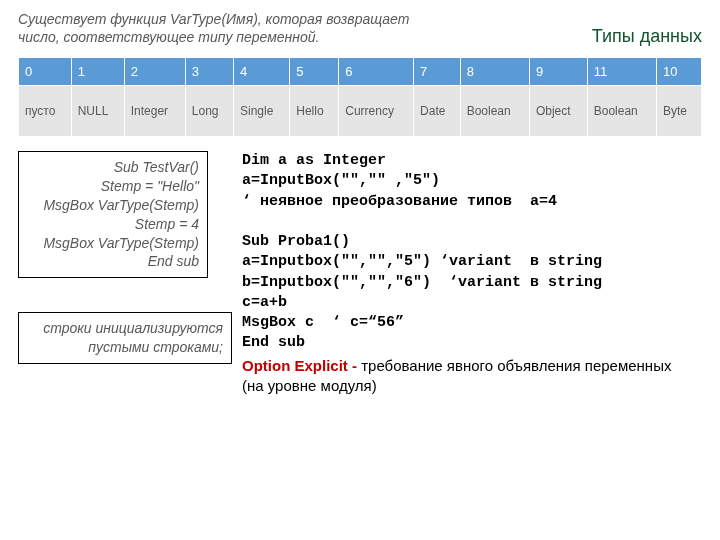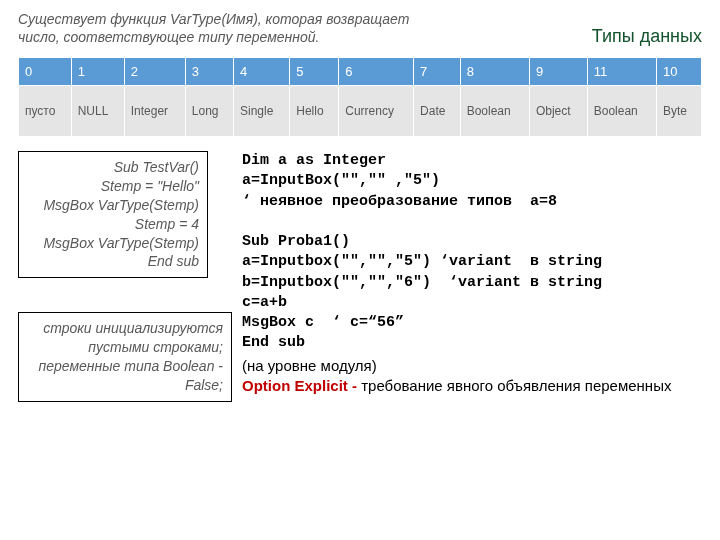--- a/index.html
+++ b/index.html
@@ -110,32 +110,31 @@
     <div class="box1">
       <div>Sub TestVar()</div>
       <div>Stemp = "Hello"</div>
       <div>MsgBox VarType(Stemp)</div>
       <div>Stemp = 4</div>
       <div>MsgBox VarType(Stemp)</div>
       <div>End sub</div>
     </div>
     <div class="box2">
       <div>строки инициализируются пустыми строками;</div>
-      <div>переменные типа Boolean - False;</div>
     </div>
   </div>
   <div class="right-col">
     <div class="code"><span>Dim a as Integer</span>
 <span>a=InputBox("","" ,"5")</span>
-<span>‘ неявное преобразование типов  a=8</span>
+<span>‘ неявное преобразование типов  a=4</span>
 <span></span>
 <span>Sub Proba1()</span>
 <span>a=Inputbox("","","5") ‘variant  в string</span>
 <span>b=Inputbox("","","6")  ‘variant в string</span>
 <span>c=a+b</span>
 <span>MsgBox c  ‘ c=“56”</span>
 <span>End sub</span></div>
     <div class="opt">
+      <div><span class="oe">Option Explicit  -  </span><span>требование явного объявления переменных</span></div>
       <div>(на уровне модуля)</div>
-      <div><span class="oe">Option Explicit  -  </span><span>требование явного объявления переменных</span></div>
     </div>
   </div>
 </div>
 
 </body></html>

